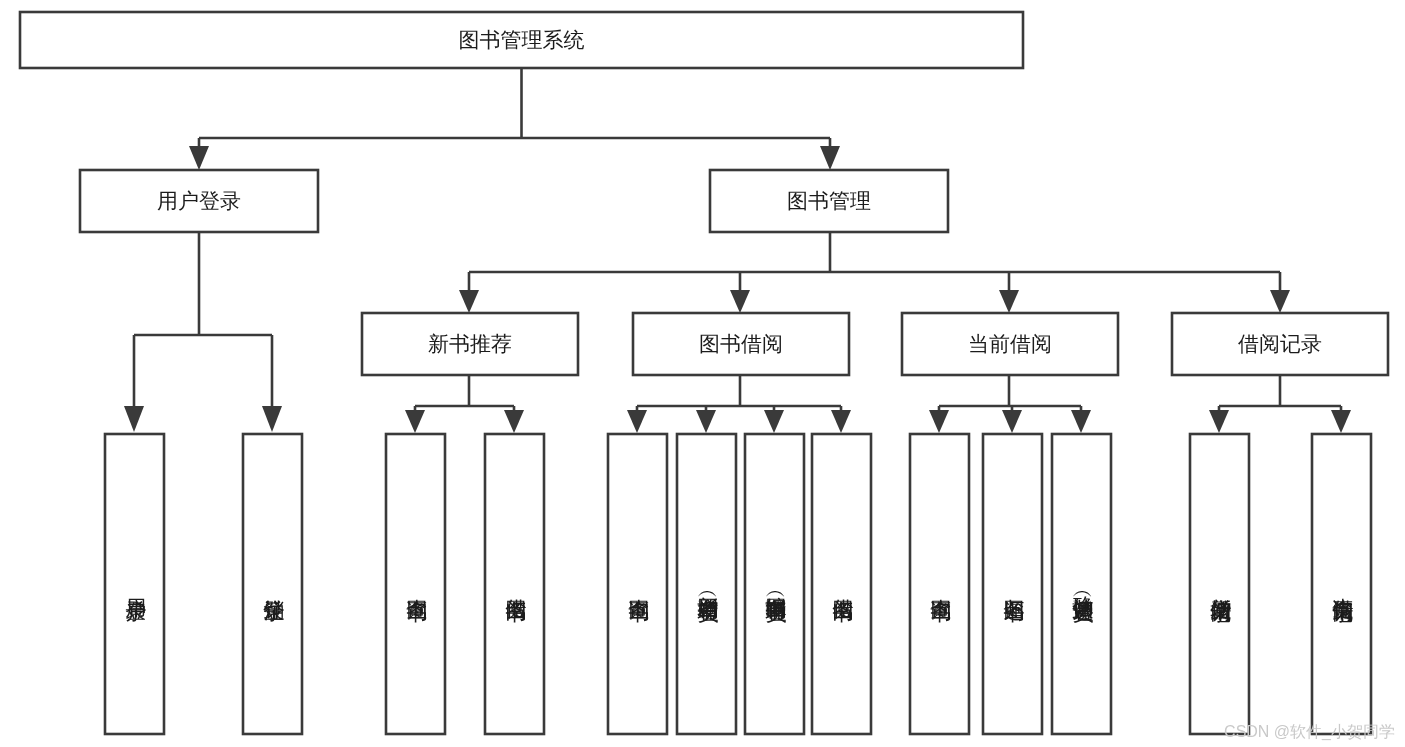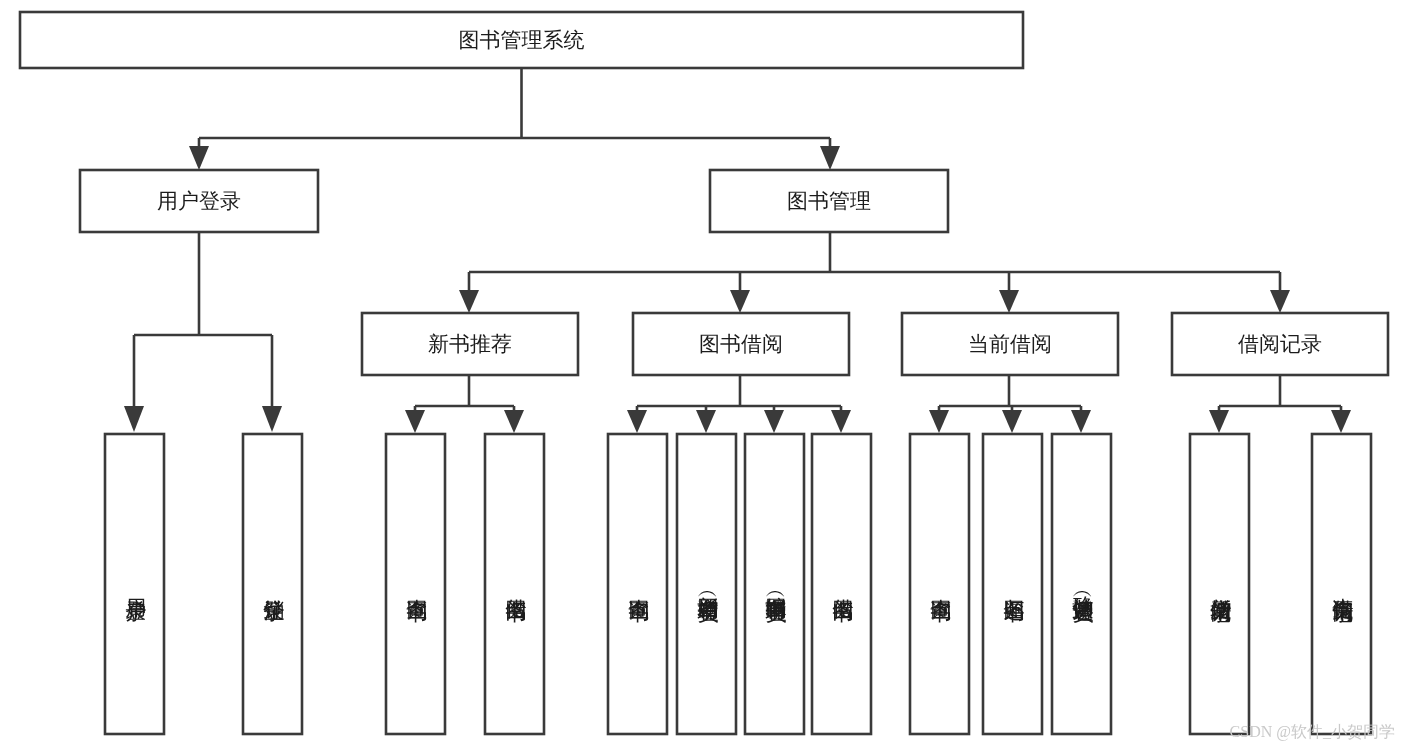--- a/index.html
+++ b/index.html
@@ -49,21 +49,21 @@
     fill: none;
   }
   .arrow-head {
     fill: #3a3a3a;
     stroke: none;
   }
   .watermark {
     position: absolute;
     right: 10px;
     bottom: 4px;
-    font-family: Liberation Serif, serif;
+    font-family: Liberation Sans, sans-serif;
     font-size: 16px;
     color: #c9c9c9;
     white-space: nowrap;
     pointer-events: none;
   }
 </style>
 </head>
 <body>
 
 <svg id="diagram" viewBox="0 0 1405 747">

